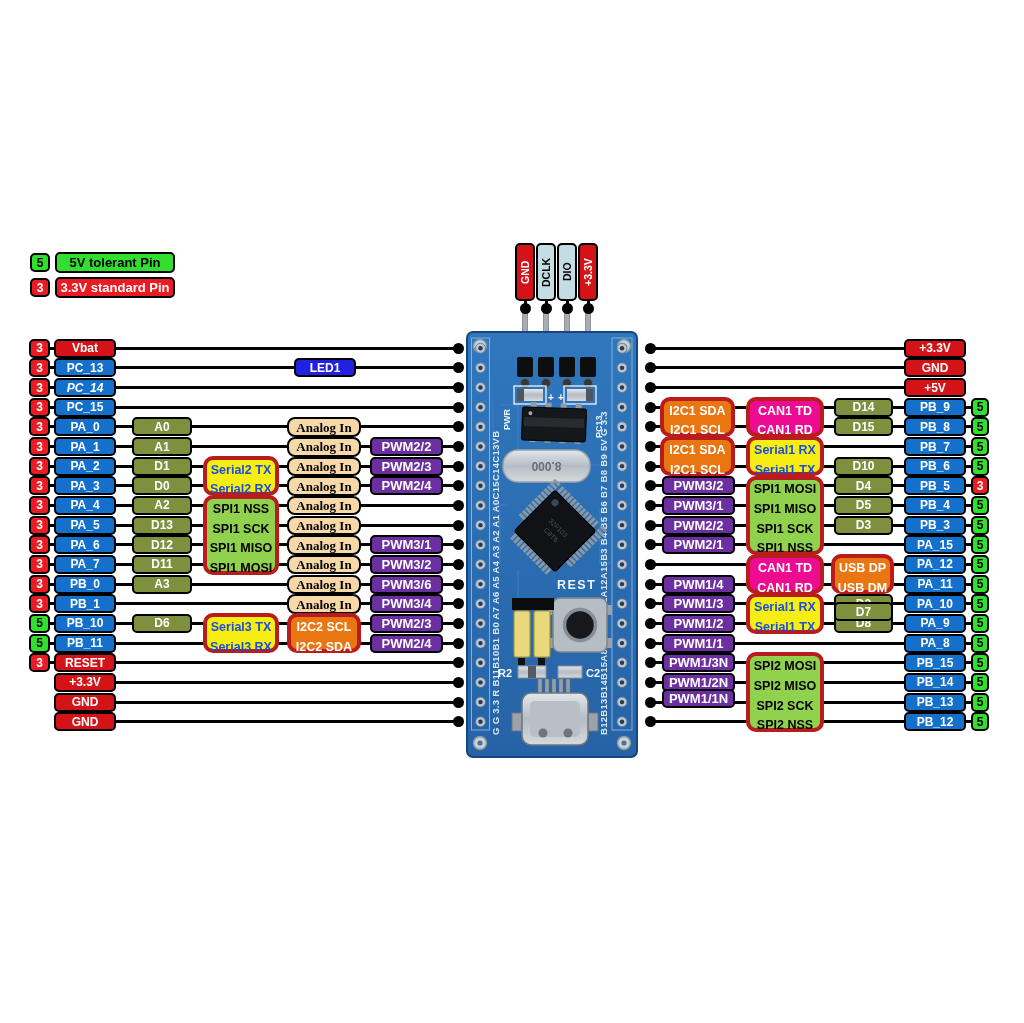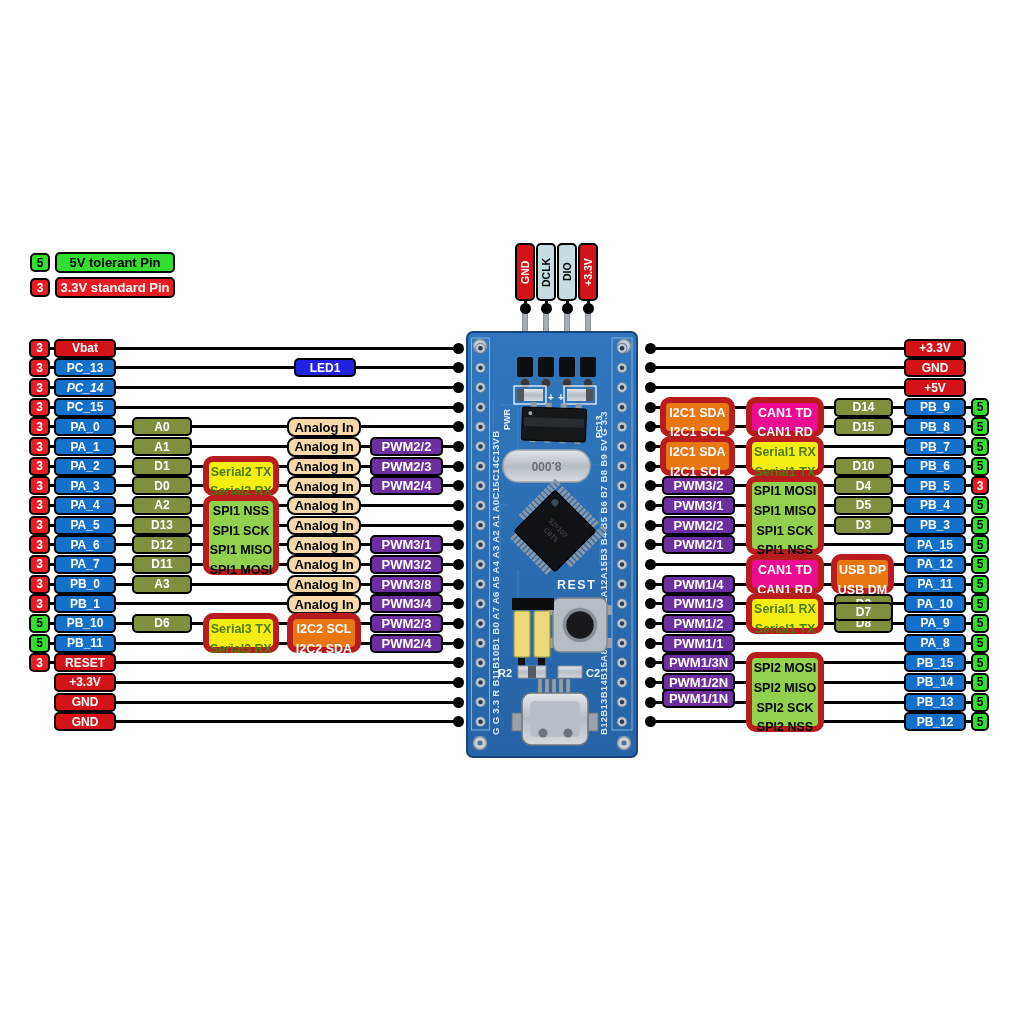--- a/index.html
+++ b/index.html
@@ -1,38 +1,38 @@
 <!DOCTYPE html>
 <html><head>
 <meta charset="utf-8">
 <style>
   html,body{margin:0;padding:0;background:#fff;font-family:"Liberation Sans",sans-serif;}
   #stage{position:relative;width:1024px;height:1023px;background:#fff;overflow:hidden;}
   .box{position:absolute;display:flex;align-items:center;justify-content:center;
        font-weight:bold;border:2px solid #000;border-radius:5px;box-sizing:border-box;
        font-size:12px;line-height:1;z-index:4;white-space:nowrap;}
-  .rad7{border-radius:8px;}
-  .grp{position:absolute;border:6px solid #b91c1c;border-radius:10px;box-sizing:border-box;z-index:4;}
+  .rad7{border-radius:8px;font-family:Liberation Serif, serif;}
+  .grp{position:absolute;border:4px solid #b91c1c;border-radius:10px;box-sizing:border-box;z-index:4;}
   .glabel{position:absolute;left:0;right:0;text-align:center;font-weight:bold;
           font-size:12.5px;line-height:19px;height:19px;white-space:nowrap;}
   .wire{position:absolute;background:#000;z-index:2;}
   .dot{position:absolute;background:#000;border-radius:50%;z-index:3;}
   .vbox{position:absolute;width:20px;height:58px;border:2px solid #000;border-radius:5px;
         box-sizing:border-box;display:flex;align-items:center;justify-content:center;
         writing-mode:vertical-rl;transform:rotate(180deg);font-weight:bold;font-size:10.5px;z-index:4;}
   .s-red{background:#d41318;color:#fff;}
   .s-bred{background:#ea1b22;color:#fff;}
   .s-blue{background:#1570cb;color:#fff;}
   .s-green{background:#33df2e;color:#000;}
   .s-olive{background:#7e903e;color:#fff;}
   .s-tan{background:#f7d9a9;color:#000;}
   .s-purple{background:#6c2f9f;color:#fff;}
   .s-orange{background:#ea7612;color:#fff;}
   .s-magenta{background:#ec0b91;color:#fff;}
-  .s-yellow{background:#f6ee12;color:#4d7c0f;}
+  .s-yellow{background:#f6ee12;color:#1d4ed8;}
   .s-lgreen{background:#90d14e;color:#000;}
   .s-ledblue{background:#2121e4;color:#fff;}
   .s-pale{background:#c3dde3;color:#000;}
   .fs13{font-size:13px;}
 </style>
 </head>
 <body>
 
 <div id="stage">
 
@@ -442,21 +442,21 @@
     <div class="box fs13 rad7 s-tan" style="left: 287px; top: 594.28px; width: 74px; height: 19.5px;">Analog In</div>
     <div class="grp s-orange" style="left: 287px; top: 613.14px; width: 74px; height: 40.26px;">
       <div class="glabel" style="top: 0.8px;">I2C2 SCL</div>
       <div class="glabel" style="top: 20.46px;">I2C2 SDA</div>
     </div>
     <div class="box fs13 s-purple" style="left: 370px; top: 437px; width: 73px; height: 19px;">PWM2/2</div>
     <div class="box fs13 s-purple" style="left: 370px; top: 456.66px; width: 73px; height: 19px;">PWM2/3</div>
     <div class="box fs13 s-purple" style="left: 370px; top: 476.32px; width: 73px; height: 19px;">PWM2/4</div>
     <div class="box fs13 s-purple" style="left: 370px; top: 535.3px; width: 73px; height: 19px;">PWM3/1</div>
     <div class="box fs13 s-purple" style="left: 370px; top: 554.96px; width: 73px; height: 19px;">PWM3/2</div>
-    <div class="box fs13 s-purple" style="left: 370px; top: 574.62px; width: 73px; height: 19px;">PWM3/8</div>
+    <div class="box fs13 s-purple" style="left: 370px; top: 574.62px; width: 73px; height: 19px;">PWM3/6</div>
     <div class="box fs13 s-purple" style="left: 370px; top: 594.28px; width: 73px; height: 19px;">PWM3/4</div>
     <div class="box fs13 s-purple" style="left: 370px; top: 613.94px; width: 73px; height: 19px;">PWM2/3</div>
     <div class="box fs13 s-purple" style="left: 370px; top: 633.6px; width: 73px; height: 19px;">PWM2/4</div>
     <div class="wire" style="left: 650px; top: 346.7px; width: 290px; height: 3px;"></div>
     <div class="dot" style="left: 644.5px; top: 342.7px; width: 11px; height: 11px;"></div>
     <div class="box s-red" style="left: 904px; top: 338.7px; width: 62px; height: 19px;">+3.3V</div>
     <div class="wire" style="left: 650px; top: 366.36px; width: 290px; height: 3px;"></div>
     <div class="dot" style="left: 644.5px; top: 362.36px; width: 11px; height: 11px;"></div>
     <div class="box s-red" style="left: 904px; top: 358.36px; width: 62px; height: 19px;">GND</div>
     <div class="wire" style="left: 650px; top: 386.02px; width: 290px; height: 3px;"></div>

